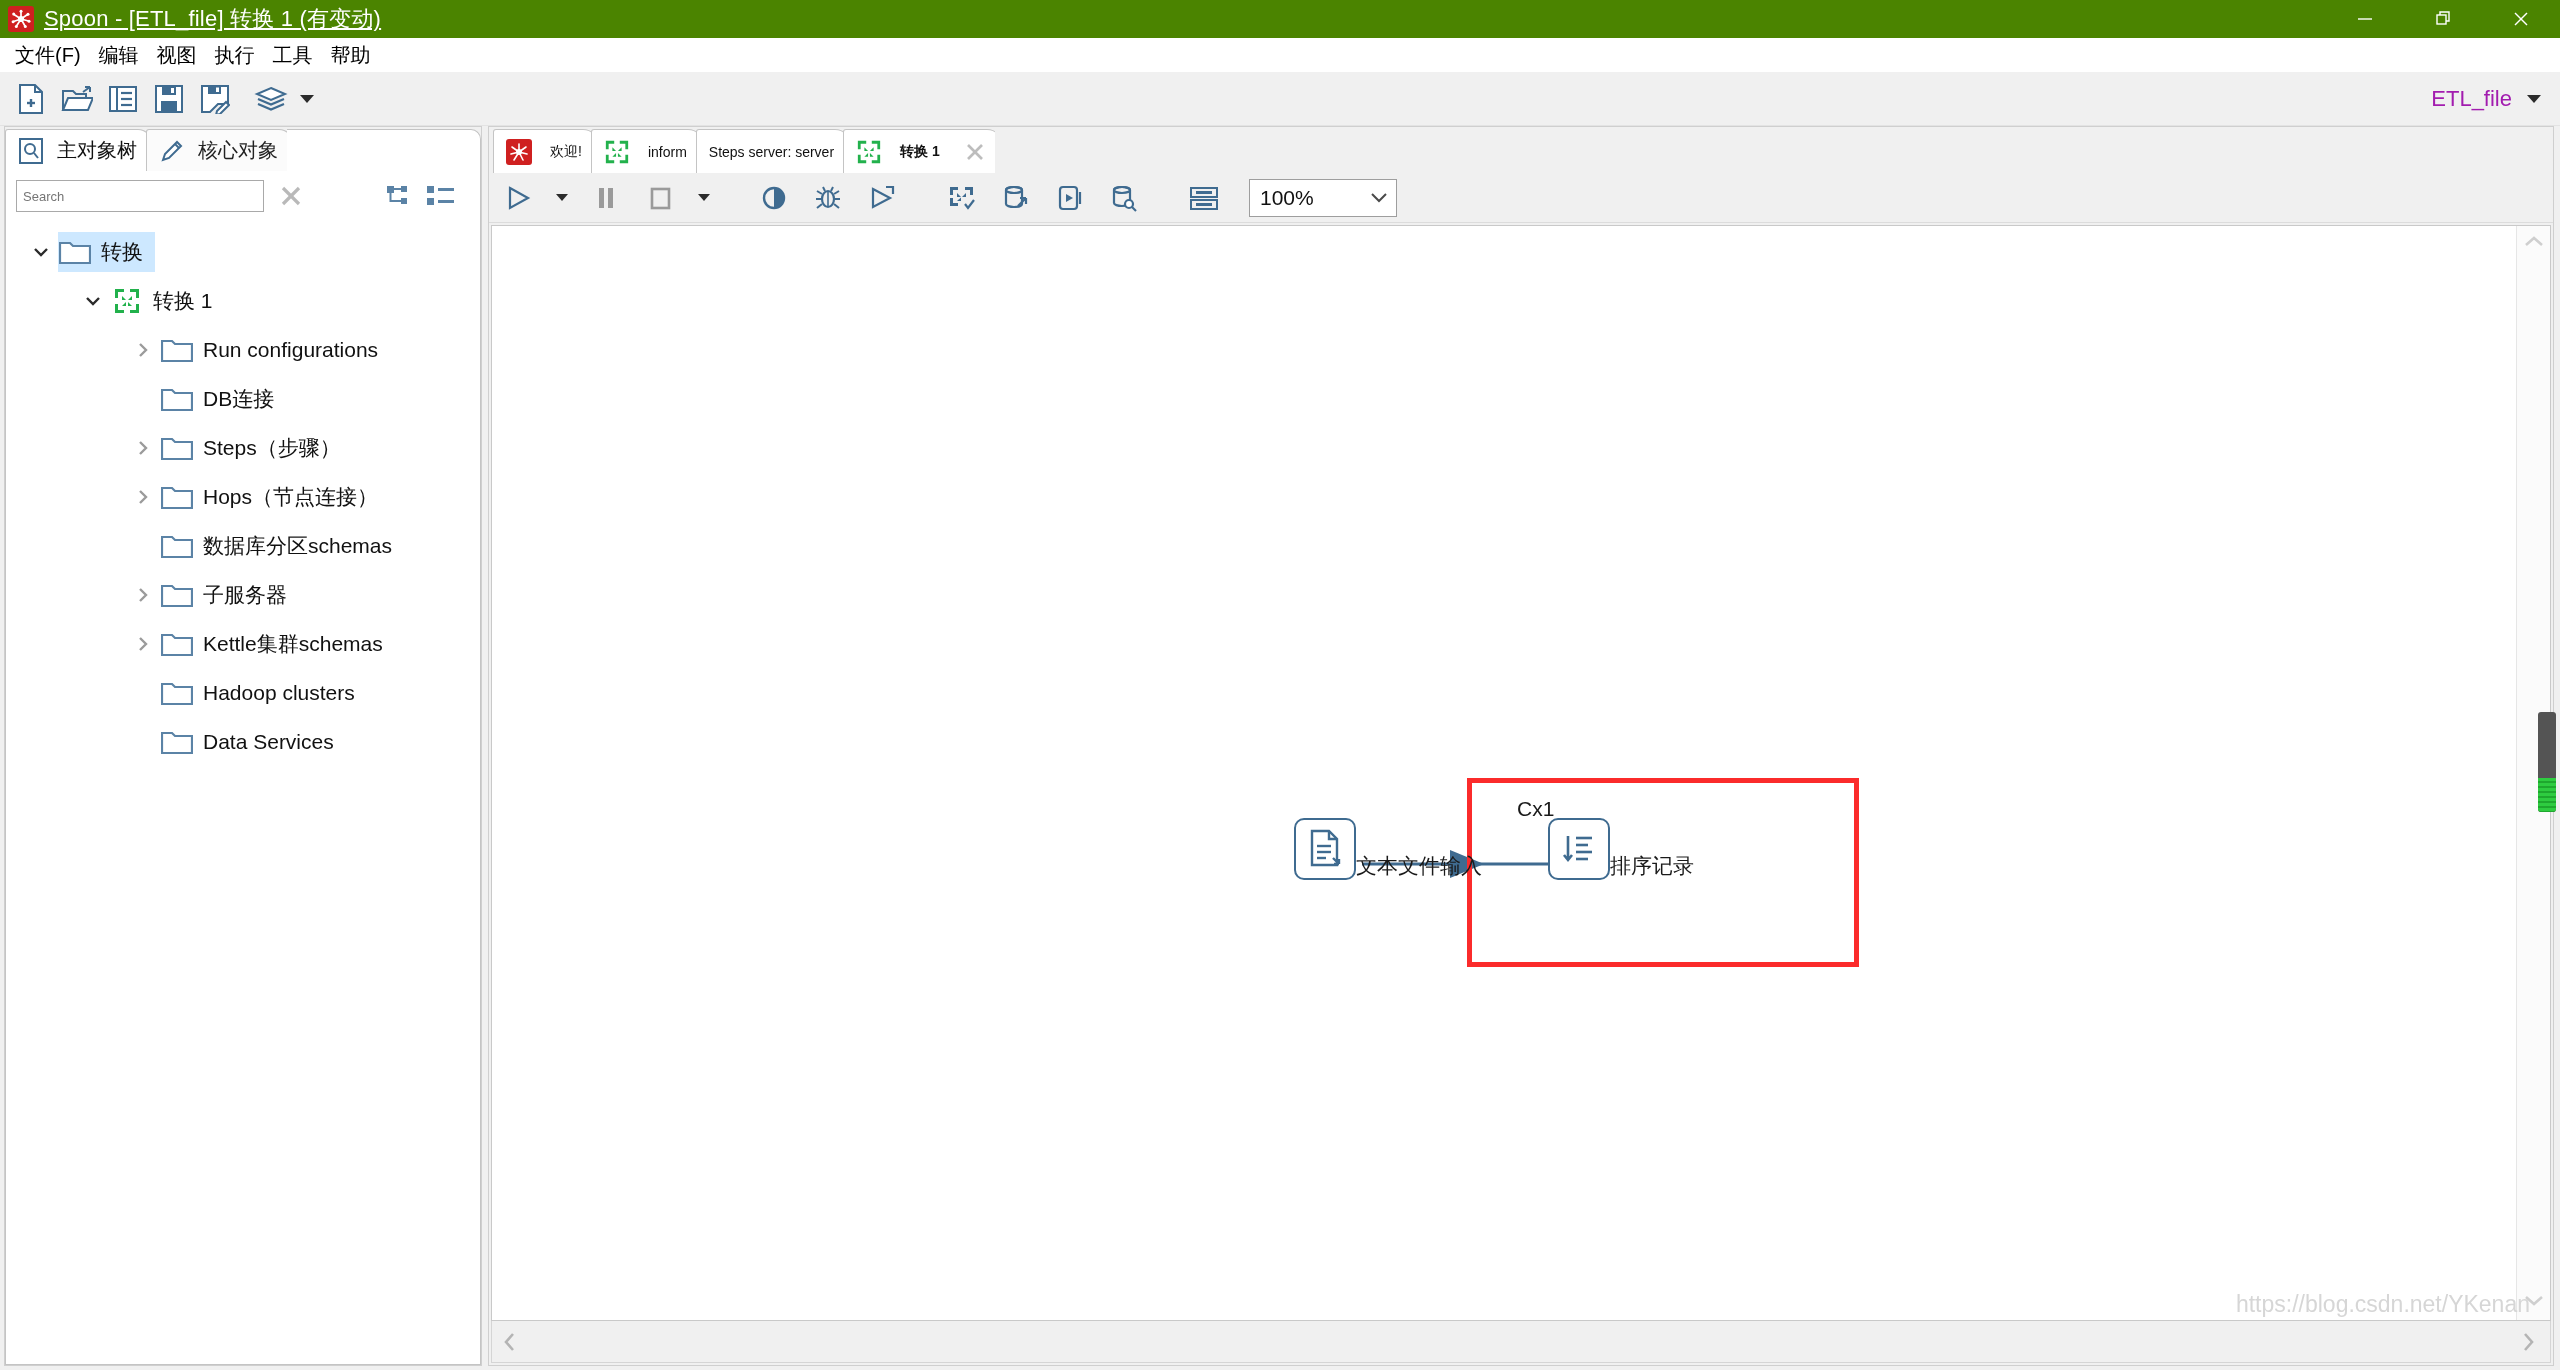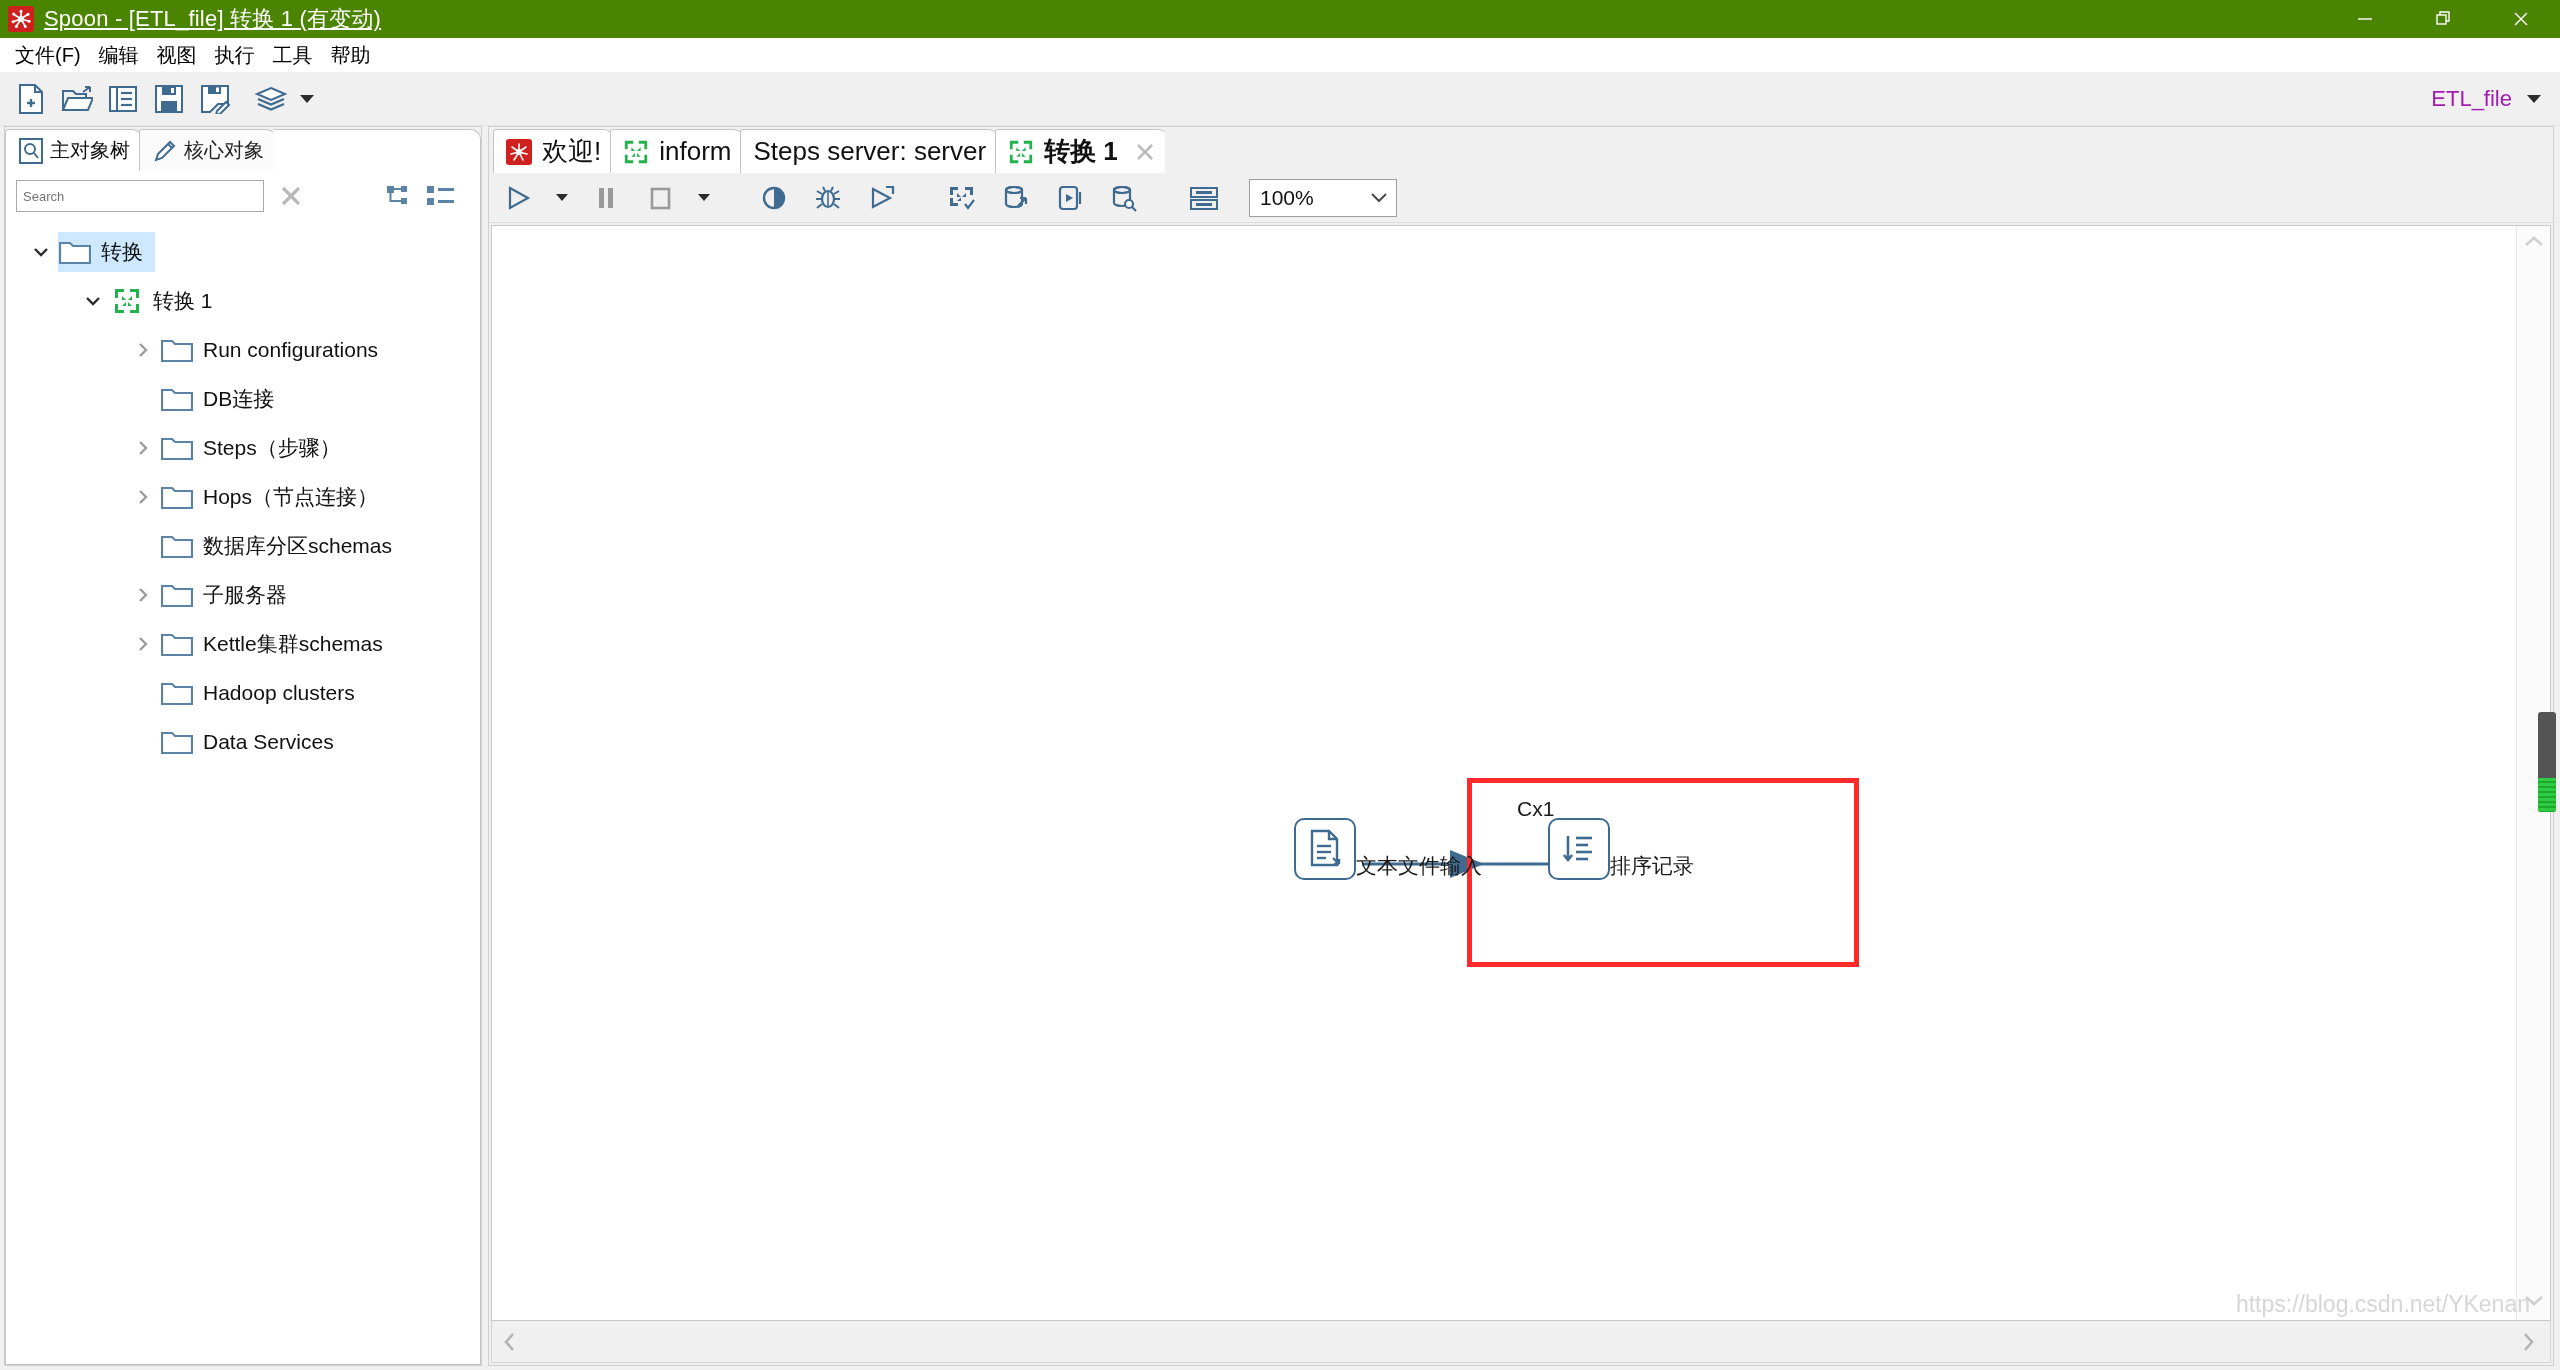--- a/index.html
+++ b/index.html
@@ -104,21 +104,21 @@
     min-height: 0;
   }
   .tabstrip {
     height: 44px; min-height: 44px;
     display: flex; align-items: flex-end;
     background: #f0f0f0;
     position: relative;
   }
   .vtab {
     height: 42px;
-    display: flex; align-items: center; gap: 6px;
+    display: flex; align-items: center; gap: 13px;
     padding: 0 14px 0 12px;
     font-size: 20px; color: #111;
     background: #ffffff;
     border: 1px solid #c4c4c4; border-bottom: none;
     border-top-left-radius: 3px; border-top-right-radius: 14px;
     cursor: pointer; white-space: nowrap;
     margin-right: -6px;
   }
   .vtab.inactive { background: #fbfbfb; color: #222; }
   .tabstrip-fill {
@@ -186,23 +186,23 @@
     min-height: 0;
   }
   .etabstrip {
     height: 46px; min-height: 46px;
     display: flex; align-items: flex-end;
     background: #f0f0f0;
     padding-left: 4px;
   }
   .etab {
     height: 44px;
-    display: flex; align-items: center; gap: 10px;
+    display: flex; align-items: center; gap: 18px;
     padding: 0 16px 0 12px;
-    font-size: 26px; color: #111;
+    font-size: 14px; color: #111;
     background: #ffffff;
     border: 1px solid #c4c4c4; border-bottom: none;
     border-top-left-radius: 3px; border-top-right-radius: 16px;
     cursor: pointer; white-space: nowrap;
     margin-right: -8px;
   }
   .etab.active { font-weight: bold; }
   .etab .closex { margin-left: 6px; cursor: pointer; display: flex; }
   .etabstrip-fill {
     flex: 1 1 auto; height: 44px;

